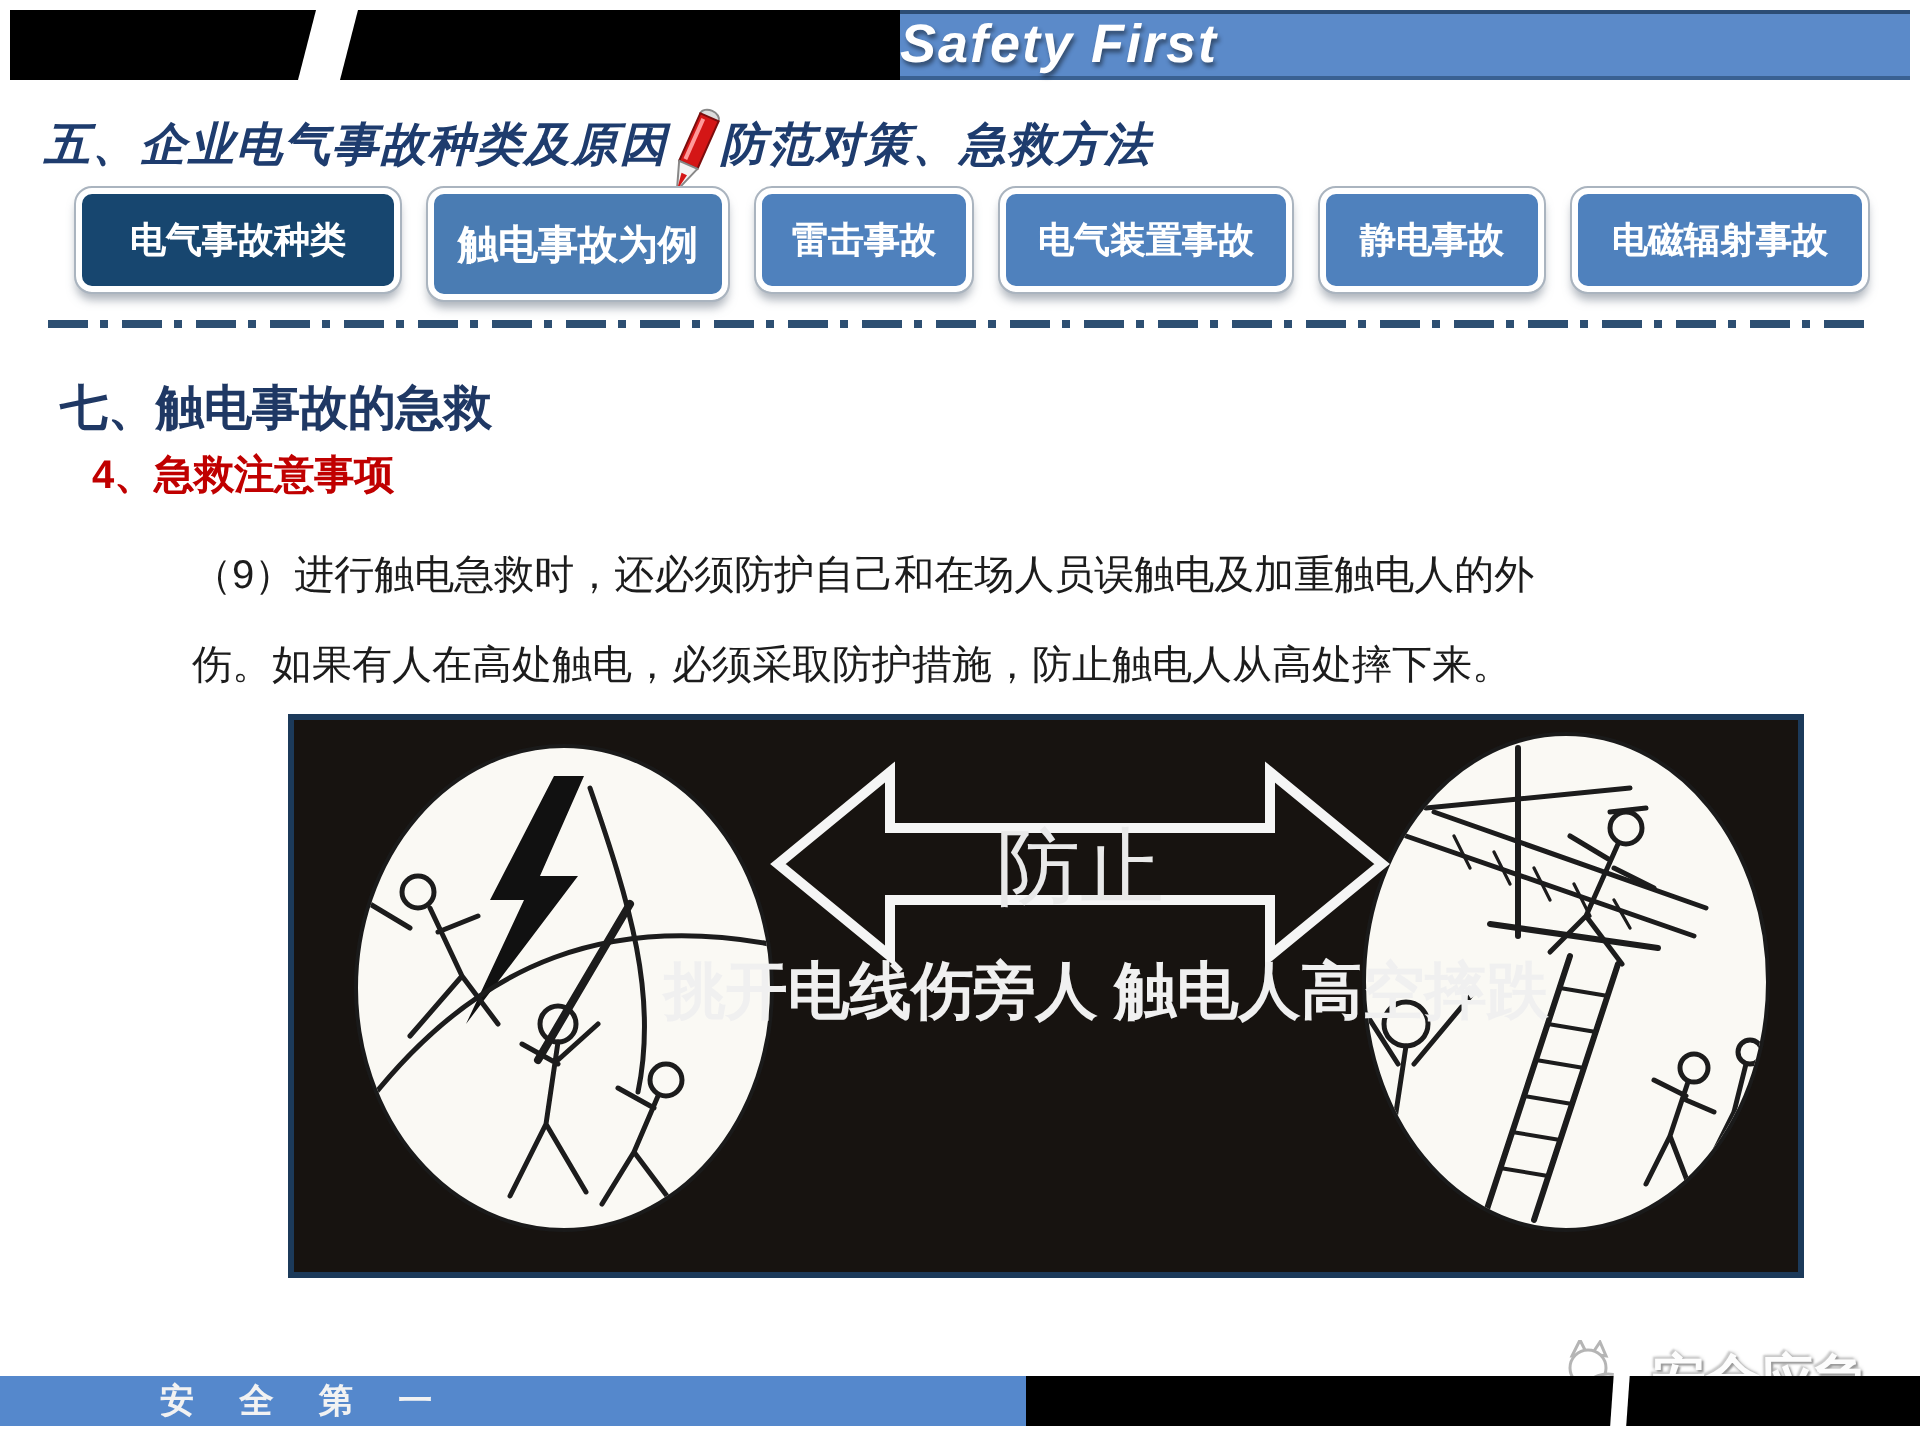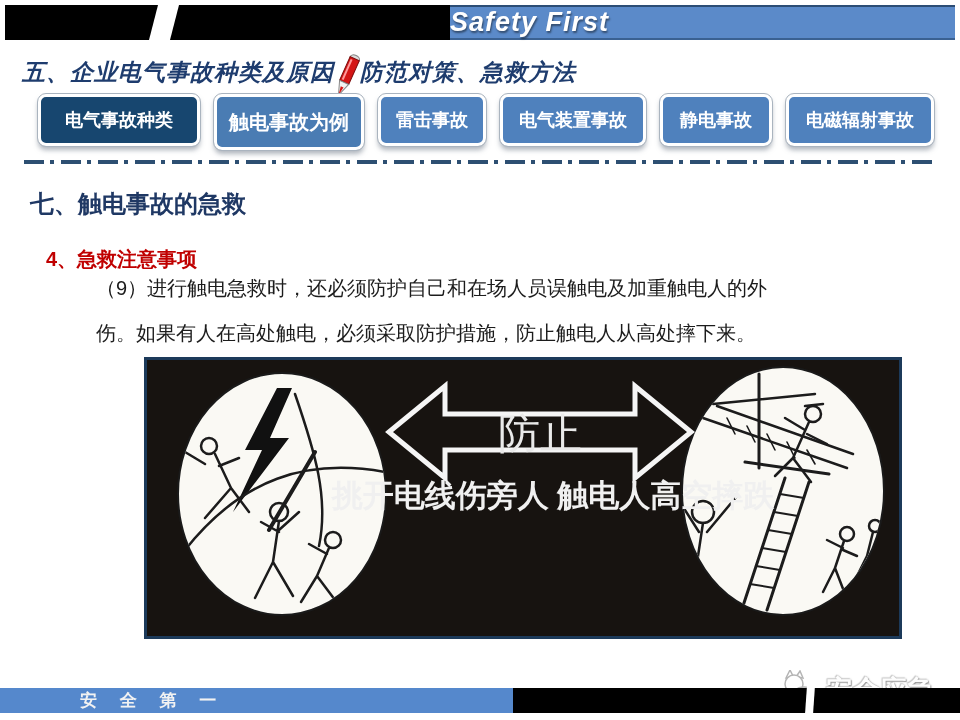--- a/index.html
+++ b/index.html
@@ -34,21 +34,21 @@
   .tab.active { height:56px; font-size:20px; font-weight:900; background:#4a7cb3; }
   .w1{width:162px}.w2{width:150px}.w3{width:146px}.w4{width:108px}.w5{width:112px}.w6{width:148px}
 
   
   .dashline { position:absolute; left:24px; right:22px; top:160px; height:4px;
               background:repeating-linear-gradient(90deg,#2d4f72 0 20px,transparent 20px 26px,
                          #2d4f72 26px 30px,transparent 30px 37px); }
 
   
   .h-blue { position:absolute; left:30px; top:188px; color:#1f3864; font-size:24px; font-weight:bold; }
-  .h-red  { position:absolute; left:46px; top:246px; color:#c00000; font-size:20px; font-weight:bold; }
+  .h-red  { position:absolute; left:46px; top:224px; color:#c00000; font-size:20px; font-weight:bold; }
   .para   { position:absolute; left:96px; top:266px; width:810px; color:#1c1c1c;
             font-size:20px; line-height:45px; }
 
   
   .figure { position:absolute; left:100px; top:357px; width:758px; height:282px;
             border:3px solid #1c3a5a; background:#171310;margin-left:44px; }
   .figure svg { display:block; width:752px; height:276px; }
 
   
   .watermark { position:absolute; right:26px; top:650px; display:flex; align-items:center; gap:4px;margin-top:20px; }

